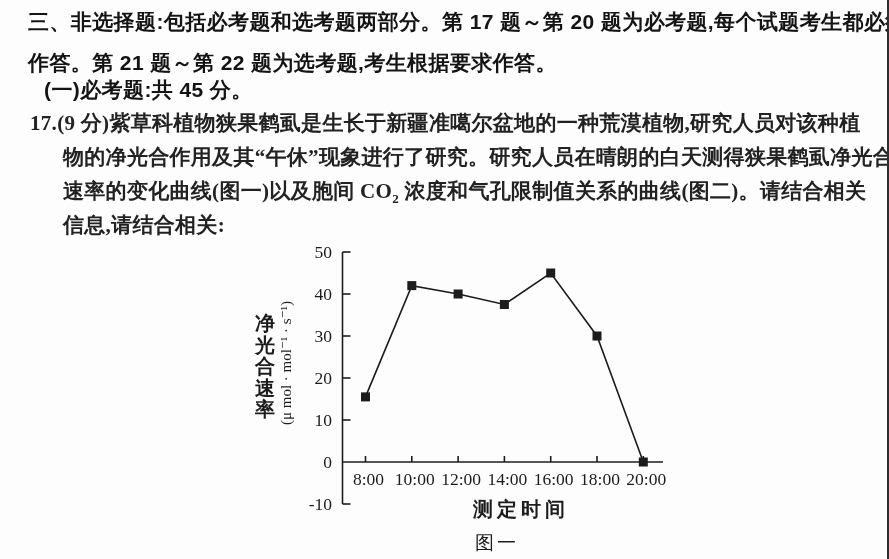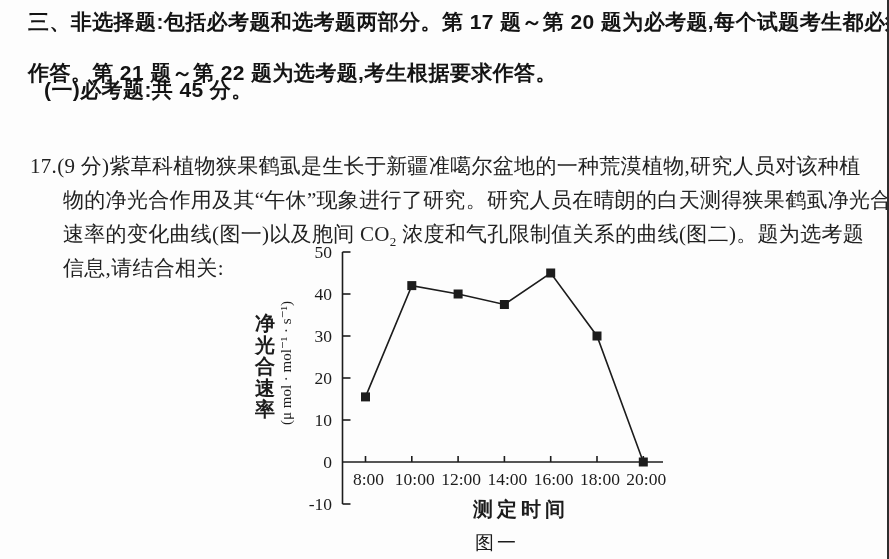--- a/index.html
+++ b/index.html
@@ -3,36 +3,36 @@
 <meta charset="utf-8">
 <style>
   html,body{margin:0;padding:0;}
   body{
     width:889px;height:559px;position:relative;overflow:hidden;
     background:#fdfdfd;color:#1d1d1d;
     font-family:"Liberation Serif","DejaVu Serif",serif;
   }
   .txt{position:absolute;white-space:nowrap;font-size:21px;line-height:26px;color:#1d1d1d;}
   .hdr{font-family:"Liberation Sans","DejaVu Sans",sans-serif;font-weight:700;letter-spacing:0.4px;color:#141414;}
-  .q{font-weight:400;letter-spacing:0.3px;color:#222;margin-top:43px;}
+  .q{font-weight:700;letter-spacing:0.3px;color:#222;}
   .q sub{font-size:0.62em;line-height:0;}
   #fig1{position:absolute;left:240px;top:240px;width:470px;height:319px;}
   #fig1 text{font-family:"Liberation Serif","DejaVu Serif",serif;fill:#1c1c1c;}
   .page-edge{position:absolute;top:0;right:0;width:2px;height:559px;background:#2e2e2e;}
 </style>
 </head>
 <body>
 
 <div class="txt hdr" style="left:28px;top:9px;">三、非选择题:包括必考题和选考题两部分。第 17 题～第 20 题为必考题,每个试题考生都必须</div>
-<div class="txt hdr" style="left:28px;top:60px;">作答。第 21 题～第 22 题为选考题,考生根据要求作答。</div>
+<div class="txt hdr" style="left:28px;top:50px;">作答。第 21 题～第 22 题为选考题,考生根据要求作答。</div>
 <div class="txt hdr" style="left:44px;top:77px;">(一)必考题:共 45 分。</div>
 
 <div class="txt q" style="left:30px;top:110px;">17.(9 分)紫草科植物狭果鹤虱是生长于新疆准噶尔盆地的一种荒漠植物,研究人员对该种植</div>
 <div class="txt q" style="left:63px;top:144px;">物的净光合作用及其“午休”现象进行了研究。研究人员在晴朗的白天测得狭果鹤虱净光合</div>
-<div class="txt q" style="left:63px;top:178px;"><span>速率的变化曲线(图一)以及胞间 CO</span><sub>2</sub><span> 浓度和气孔限制值关系的曲线(图二)。题为选考题</span></div>
+<div class="txt q" style="left:63px;top:178px;"><span>速率的变化曲线(图一)以及胞间 CO</span><sub>2</sub><span> 浓度和气孔限制值关系的曲线(图二)。请结合相关</span></div>
 <div class="txt q" style="left:63px;top:212px;">信息,请结合相关:</div>
 
 <svg id="fig1" viewBox="240 240 470 319" aria-hidden="true">
     <g stroke="#1c1c1c" stroke-width="1.6" fill="none">
       <line x1="342.5" y1="252" x2="342.5" y2="504"></line>
       <line x1="342.5" y1="504" x2="350.5" y2="504"></line>
       <line x1="342.5" y1="420" x2="350.5" y2="420"></line>
       <line x1="342.5" y1="378" x2="350.5" y2="378"></line>
       <line x1="342.5" y1="336" x2="350.5" y2="336"></line>
       <line x1="342.5" y1="294" x2="350.5" y2="294"></line>

